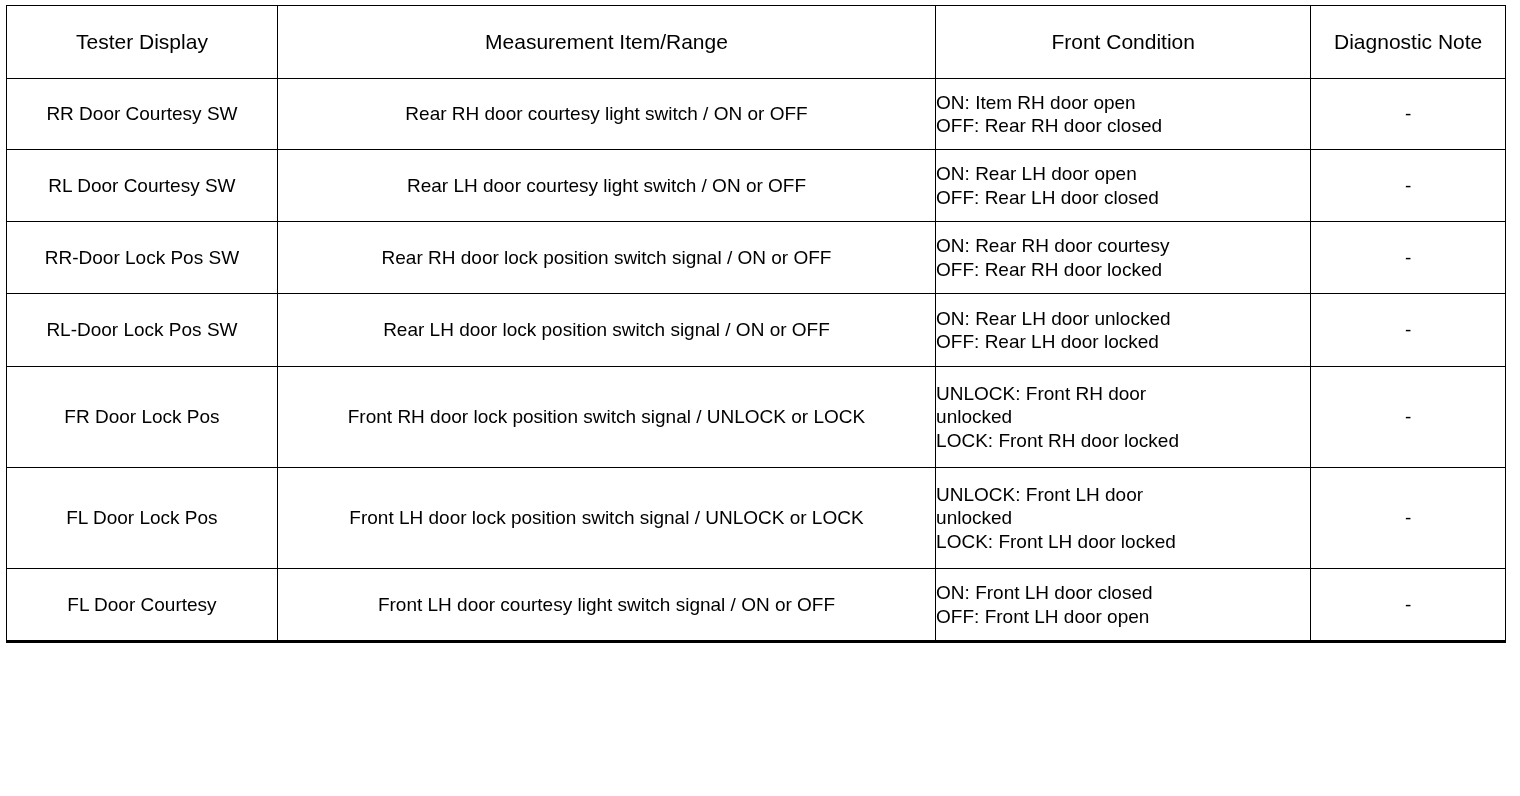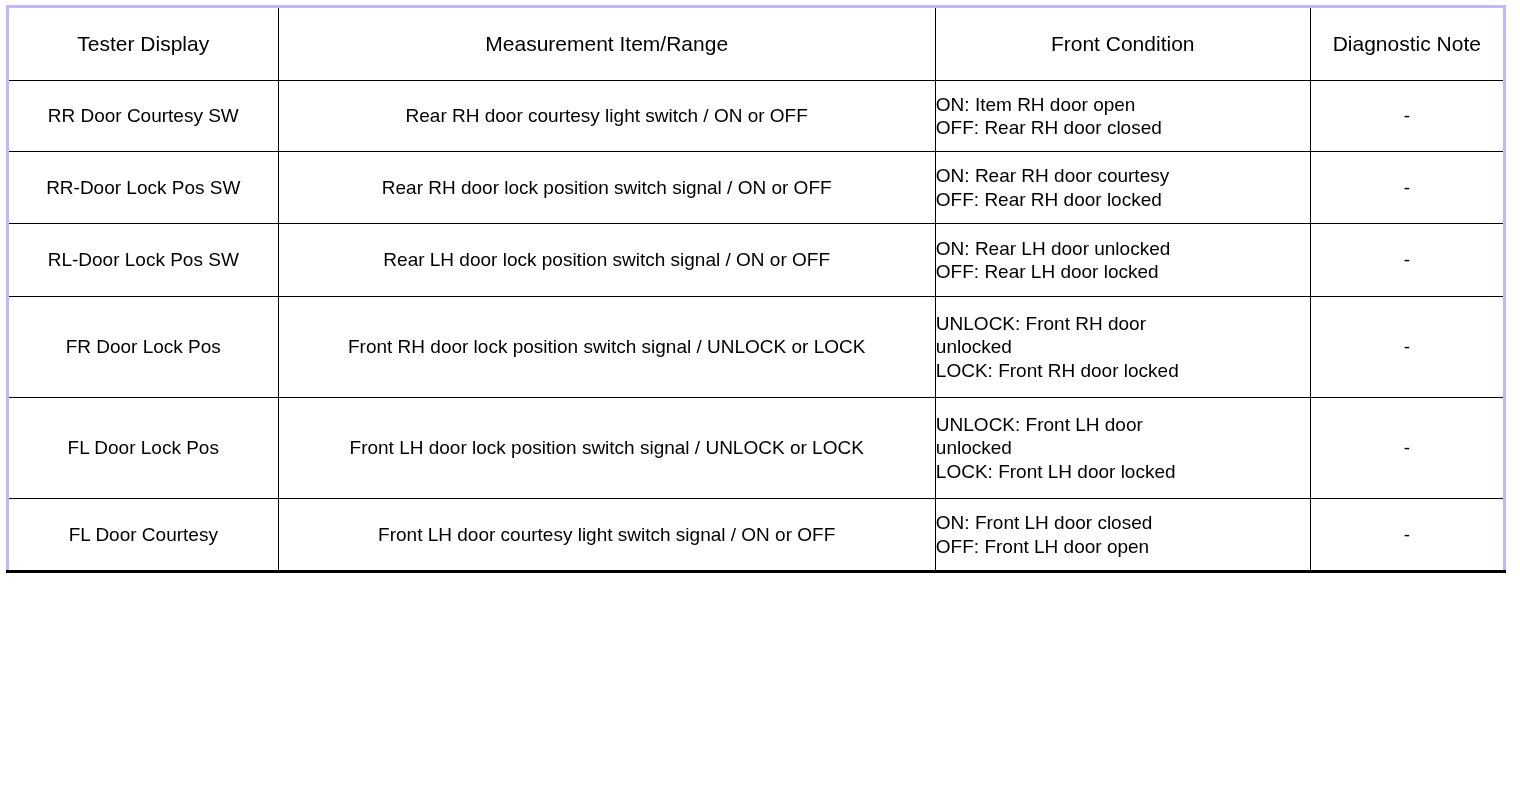--- a/index.html
+++ b/index.html
@@ -34,21 +34,21 @@
   table.spec-table th {
     border: 1px solid #000000;
     padding: 0;
     vertical-align: middle;
     font-weight: normal;
     background: #ffffff;
   }
 
   
   table.spec-table {
-    border: 3px solid #c4b5fd;
+    border: 1px solid #c4b5fd;
   }
 
   
   col.c1 { width: 270px; }
   col.c2 { width: 656px; }
   col.c3 { width: 374px; }
   col.c4 { width: 194px; }
 
   
   thead th {
@@ -129,20 +129,29 @@
       <tr class="row-h2">
         <td class="col-tester">RR Door Courtesy SW</td>
         <td class="col-measure">Rear RH door courtesy light switch / ON or OFF</td>
         <td class="col-normal">
           <span class="cell-line">ON: Item RH door open</span>
           <span class="cell-line">OFF: Rear RH door closed</span>
         </td>
         <td class="col-note">-</td>
       </tr>
 
+      <tr class="row-h3">
+        <td class="col-tester">RL Door Courtesy SW</td>
+        <td class="col-measure">Rear LH door courtesy light switch / ON or OFF</td>
+        <td class="col-normal">
+          <span class="cell-line">ON: Rear LH door open</span>
+          <span class="cell-line">OFF: Rear LH door closed</span>
+        </td>
+        <td class="col-note">-</td>
+      </tr>
 
       <tr class="row-h4">
         <td class="col-tester">RR-Door Lock Pos SW</td>
         <td class="col-measure">Rear RH door lock position switch signal / ON or OFF</td>
         <td class="col-normal">
           <span class="cell-line">ON: Rear RH door courtesy</span>
           <span class="cell-line">OFF: Rear RH door locked</span>
         </td>
         <td class="col-note">-</td>
       </tr>

